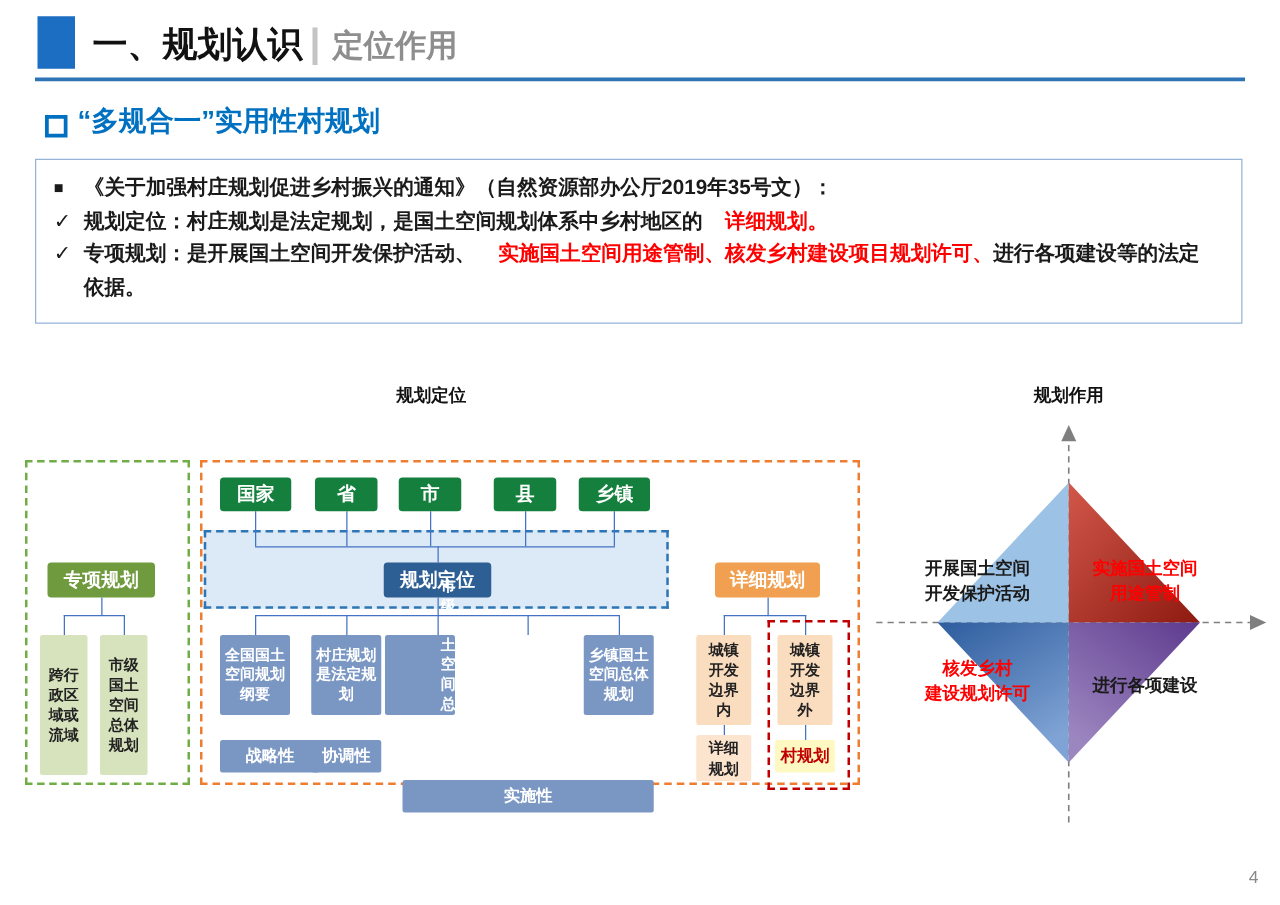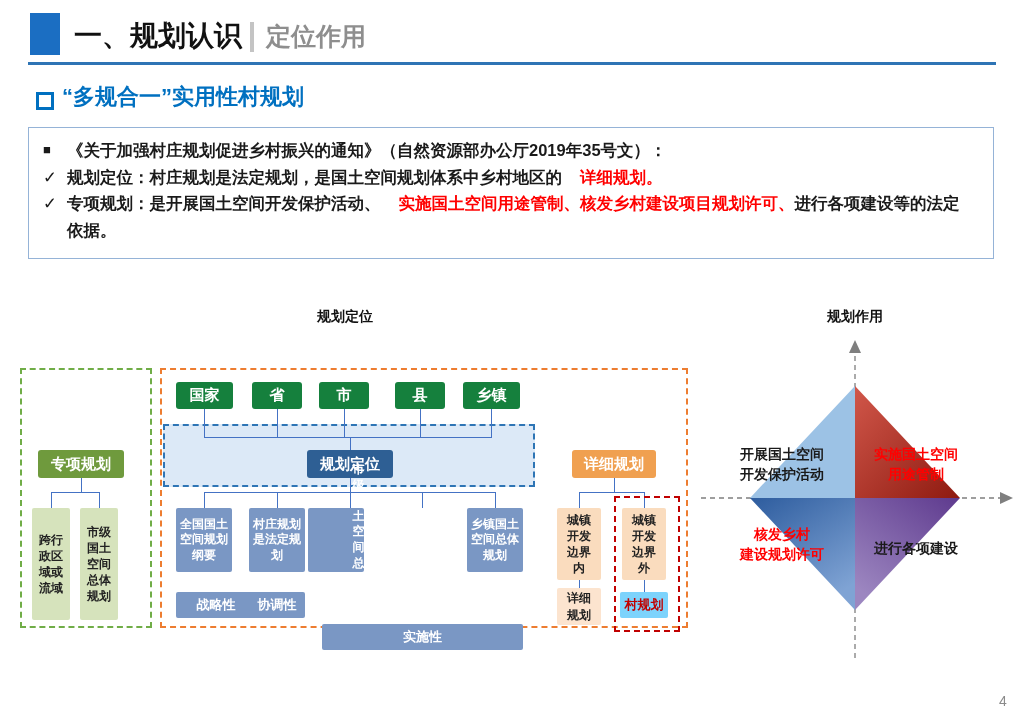--- a/index.html
+++ b/index.html
@@ -38,21 +38,21 @@
   .mid{top:450px;height:28px;color:#fff;font-size:15px;font-weight:bold;border-radius:3px;}
   .t2{top:508px;height:64px;width:56px;background:#7A97C4;color:#fff;font-size:12px;
       font-weight:bold;line-height:1.3;padding:2px;border-radius:2px;}
   .trait{top:592px;height:26px;background:#7A97C4;color:#fff;font-size:13px;font-weight:bold;border-radius:2px;}
   .gbox{top:508px;height:112px;width:38px;background:#D6E3BC;color:#222;font-size:12px;
         font-weight:bold;line-height:1.35;padding:2px 7px;border-radius:2px;}
   .obox{top:508px;height:72px;width:44px;background:#FADCBE;color:#222;font-size:12px;
         font-weight:bold;line-height:1.35;padding:2px 9px;border-radius:2px;}
   .dplan{left:557px;top:588px;width:44px;height:37px;background:#FCE4CF;color:#222;
          font-size:12px;font-weight:bold;line-height:1.35;padding:2px 9px;border-radius:2px;}
-  .vplan{left:620px;top:592px;width:48px;height:26px;background:#7dd3fc;color:#C00000;
+  .vplan{left:620px;top:592px;width:48px;height:26px;background:#fef9c3;color:#C00000;
          font-size:13px;font-weight:bold;border-radius:2px;}
   .line{position:absolute;background:#4472C4;}
   
   .qlabel{position:absolute;width:96px;text-align:center;font-size:14px;font-weight:bold;
           line-height:20px;white-space:pre-line;}
   .qlabel.red{color:#FF0000;}
   .pagenum{left:999px;top:693px;font-size:14px;color:#8a8a8a;}
 </style>
 </head>
 <body>

